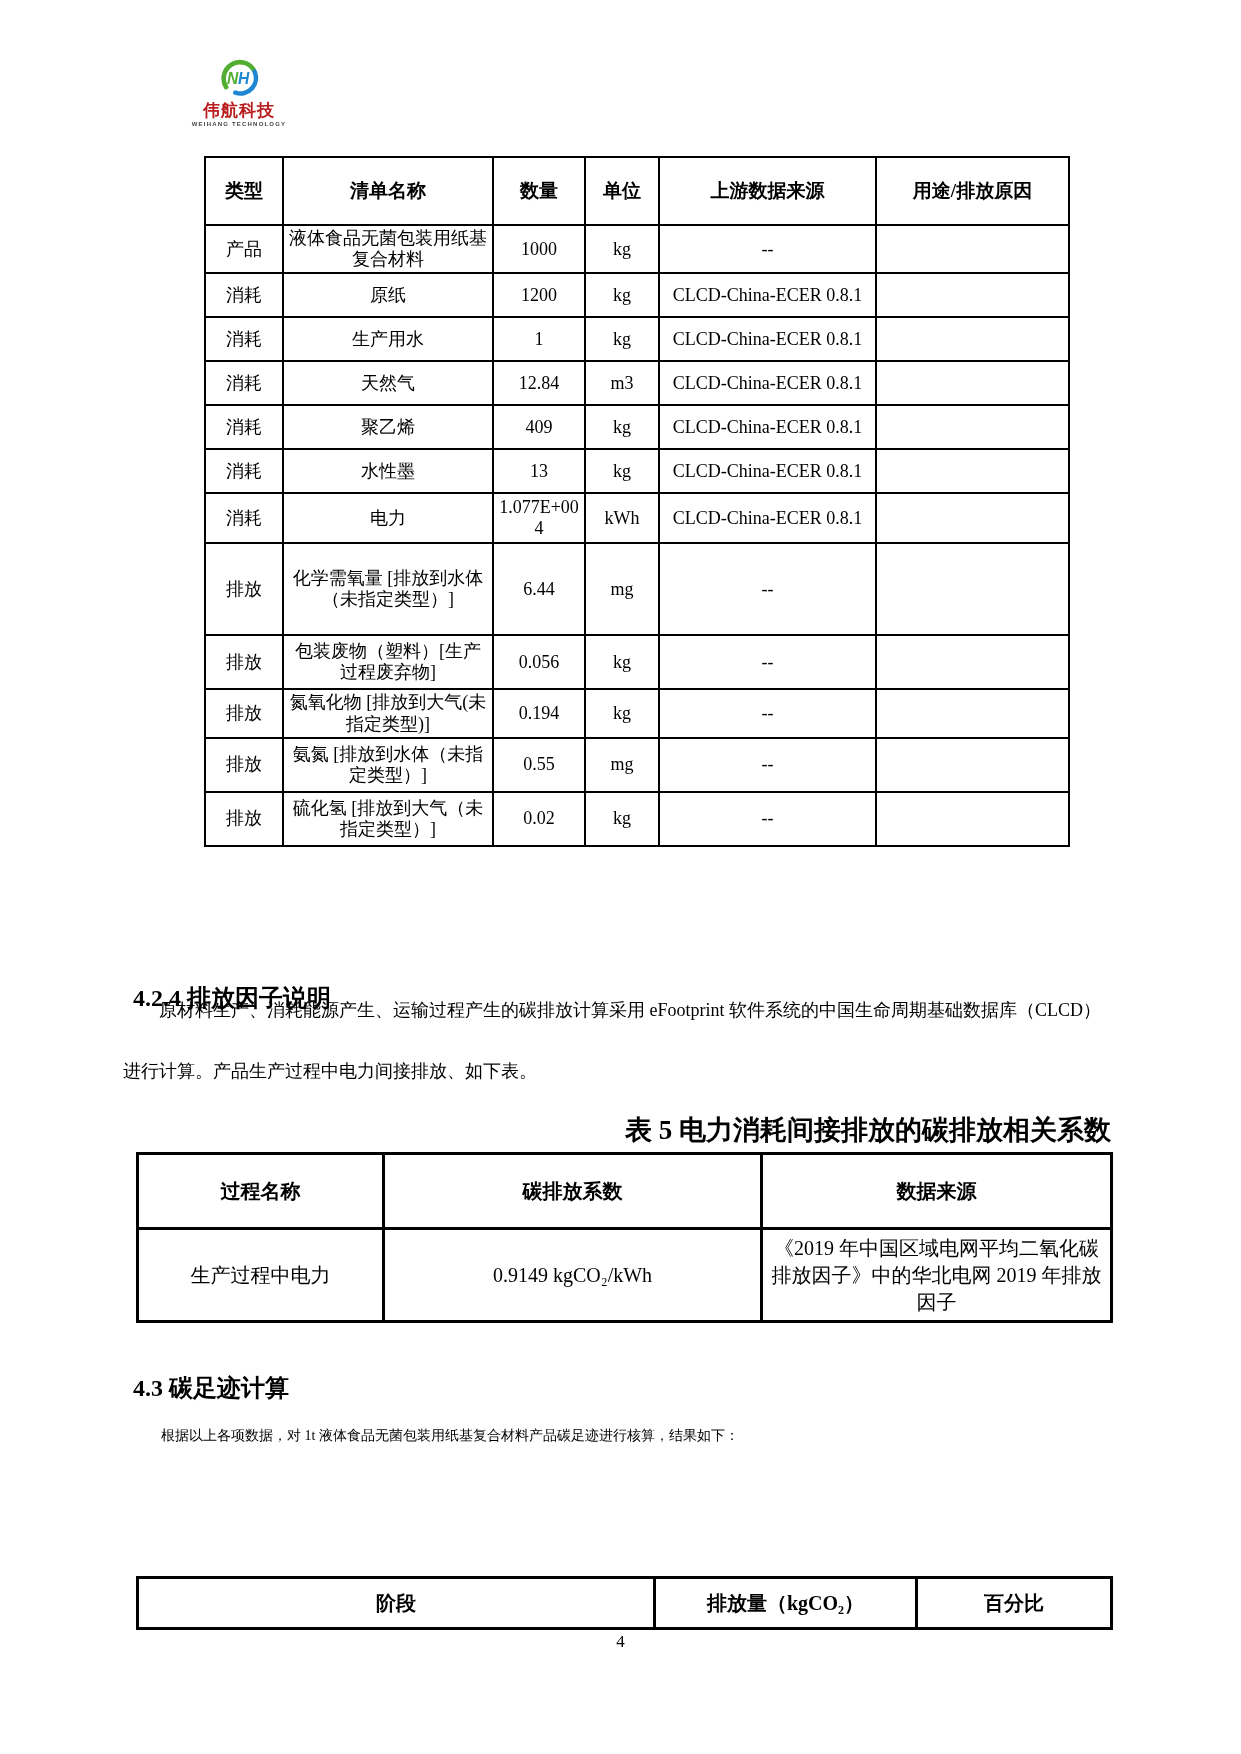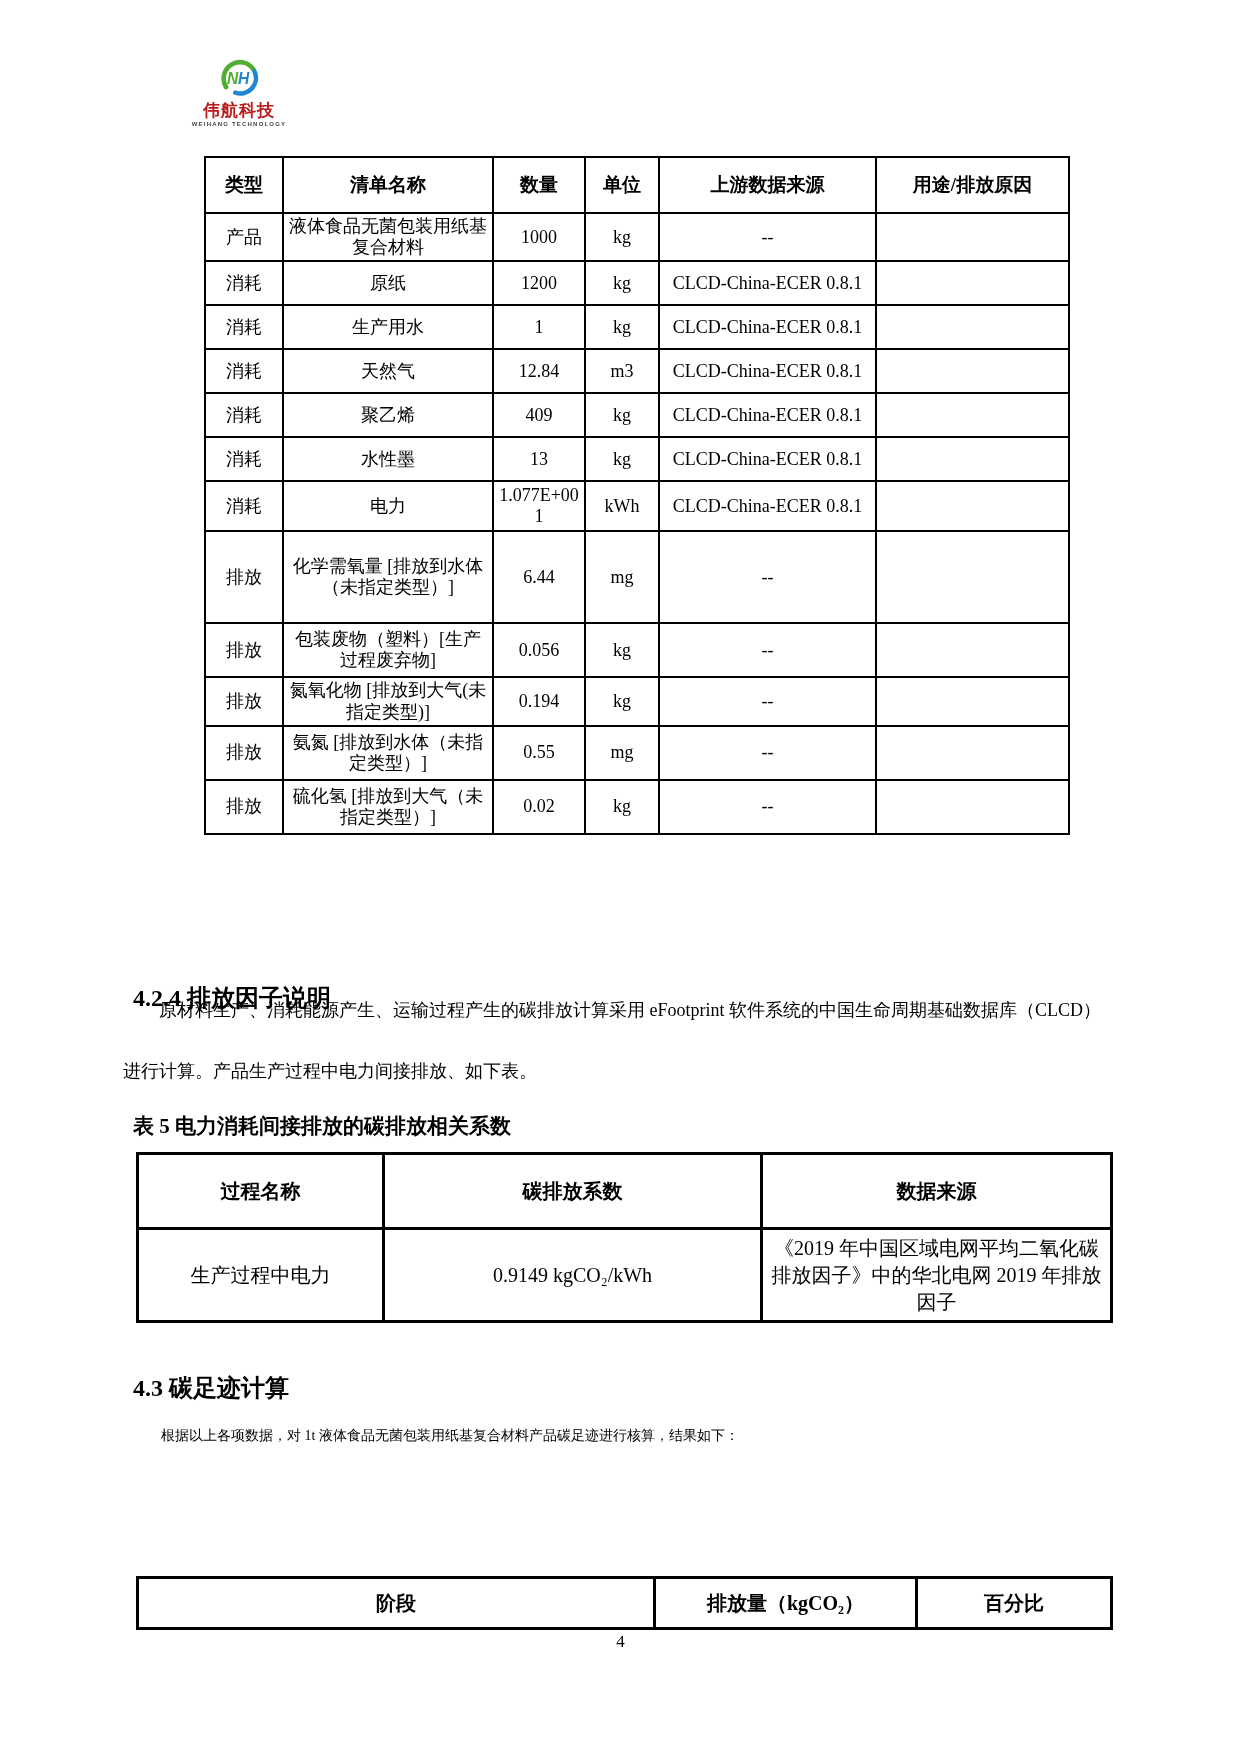--- a/index.html
+++ b/index.html
@@ -34,28 +34,28 @@
     border-collapse:collapse;table-layout:fixed;
   }
   .t1 th,.t1 td{
     border:2px solid #000;
     text-align:center;vertical-align:middle;
     font-size:18px;line-height:1.18;
     padding:2px 4px;
   }
   .t1 th{font-weight:bold;font-size:19px;}
   .t1 .qty{overflow-wrap:anywhere;}
-  tr.rh{height:56px;} tr.r-tall{height:42px;} tr.r-std{height:44px;}
+  tr.rh{height:68px;} tr.r-tall{height:42px;} tr.r-std{height:44px;}
   tr.r-elec{height:50px;} tr.r-cod{height:92px;} tr.r-em{height:54px;} tr.r-nox{height:48px;}
   .h424{position:absolute;left:133px;top:940px;font-size:24px;font-weight:bold;margin-top:42px;}
   .p424{
     position:absolute;left:123px;top:980px;width:978px;
     font-size:18px;line-height:61px;text-align:justify;text-indent:2em;
   }
-  .cap5{position:absolute;left:133px;top:1112px;width:978px;text-align:left;font-weight:bold;font-size:21px;}
+  .cap5{position:absolute;left:133px;top:1112px;width:978px;text-align:right;font-weight:bold;font-size:27px;}
   .t5{
     position:absolute;left:136px;top:1152px;width:974px;
     border-collapse:collapse;table-layout:fixed;
   }
   .t5 th,.t5 td{
     border:3px solid #000;text-align:center;vertical-align:middle;
     font-size:20px;line-height:1.35;padding:2px 8px;
   }
   .t5 th{font-weight:bold;height:68px;}
   .t5 td{height:86px;}
@@ -156,21 +156,21 @@
       <td>消耗</td>
       <td>水性墨</td>
       <td class="qty">13</td>
       <td>kg</td>
       <td>CLCD-China-ECER 0.8.1</td>
       <td></td>
     </tr>
     <tr class="r-elec">
       <td>消耗</td>
       <td>电力</td>
-      <td class="qty">1.077E+001</td>
+      <td class="qty">1.077E+004</td>
       <td>kWh</td>
       <td>CLCD-China-ECER 0.8.1</td>
       <td></td>
     </tr>
     <tr class="r-cod">
       <td>排放</td>
       <td>化学需氧量 [排放到水体（未指定类型）]</td>
       <td class="qty">6.44</td>
       <td>mg</td>
       <td>--</td>

